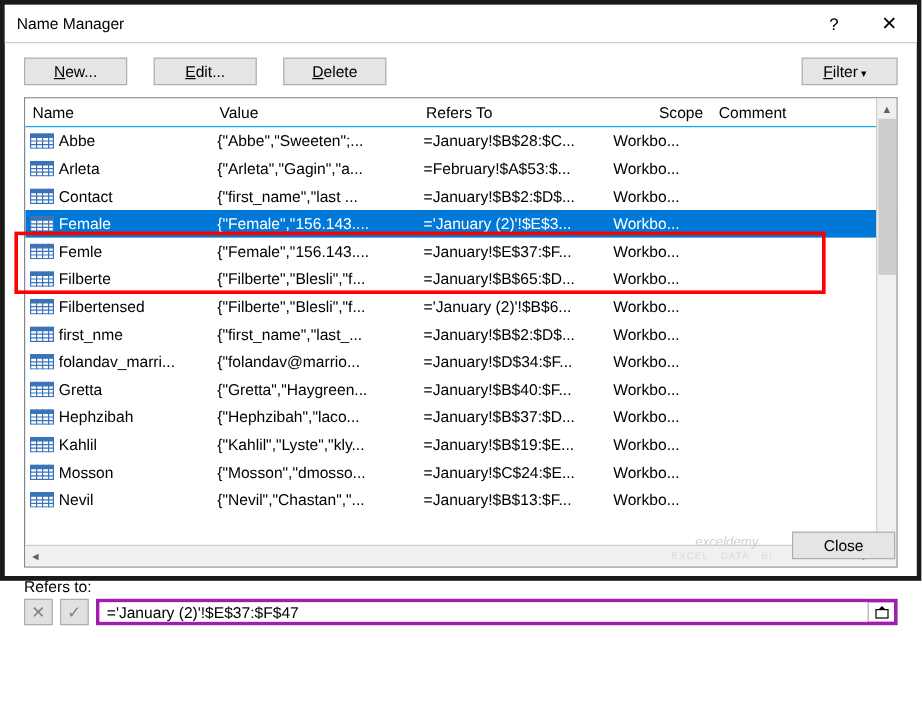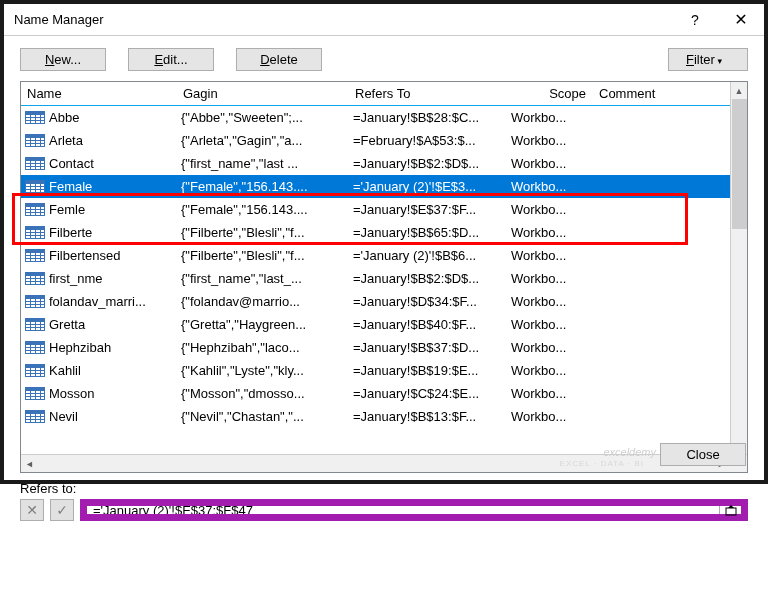--- a/index.html
+++ b/index.html
@@ -47,27 +47,27 @@
 .vscroll .thumb { position: absolute; top: 17px; width: 15px; left: 1px; background: #cdcdcd; height: 130px; }
 .hscroll { position: absolute; left: 0; right: 0; bottom: 0; height: 18px; background: #f0f0f0; border-top: 1px solid #cdcdcd; display: flex; }
 .hscroll .arrow { width: 17px; display: flex; align-items: center; justify-content: center; font-size: 9px; color: #606060; }
 .hscroll .track { flex: 1; position: relative; }
 .hscroll .corner { width: 17px; }
 
 .refers-section { margin: 8px 16px 0; }
 .refers-label { font-size: 13px; margin-bottom: 3px; display: block; }
 .refers-row { display: flex; align-items: center; gap: 6px; }
 .refers-btn { width: 24px; height: 22px; border: 1px solid #adadad; background: #e1e1e1; display: flex; align-items: center; justify-content: center; font-size: 14px; color: #808080; }
-.refers-input-wrap { flex: 1; display: flex; border: 7px solid #a21caf; height: 22px; }
+.refers-input-wrap { flex: 1; display: flex; border: 3px solid #a21caf; height: 22px; }
 .refers-input { flex: 1; padding: 2px 6px; border: none; font-size: 13px; outline: none; }
 .refers-picker { width: 22px; border-left: 1px solid #adadad; display: flex; align-items: center; justify-content: center; }
 
 .footer { position: absolute; bottom: 14px; right: 18px; display: flex; align-items: center; gap: 20px; }
 .btn-close { min-width: 86px; }
-.watermark { font-size: 11px; color: #cfcfcf; font-style: italic; position: absolute; right: 108px; bottom: 22px; }
+.watermark { font-size: 11px; color: #cfcfcf; font-style: italic; position: absolute; right: 132px; bottom: 22px; }
 .watermark-sub { font-size: 8px; color: #d8d8d8; letter-spacing: 1px; position: absolute; right: 120px; bottom: 12px; }
 </style>
 </head>
 <body>
 
 <div class="outer-border">
 
   <div class="titlebar">
     <span class="titlebar-text">Name Manager</span>
     <div class="titlebar-btn">?</div>
@@ -78,21 +78,21 @@
     <div class="btn"><span class="u">N</span><span></span>ew...</div>
     <div class="btn"><span class="u">E</span>dit...</div>
     <div class="btn"><span class="u">D</span>elete</div>
     <div class="spacer"></div>
     <div class="btn btn-filter"><span class="u">F</span>ilter</div>
   </div>
 
   <div class="list-container">
     <div class="list-header">
       <div class="col col-name">Name</div>
-      <div class="col col-value">Gagin</div>
+      <div class="col col-value">Value</div>
       <div class="col col-refers">Refers To</div>
       <div class="col col-scope">Scope</div>
       <div class="col col-comment">Comment</div>
     </div>
     <div class="list-body" id="list-body">
         <div class="row">
           <div class="cell cell-name">
             <span class="icon-grid">
               <svg width="20" height="13" viewBox="0 0 20 13">
                 <rect x="0.5" y="0.5" width="19" height="12" fill="#fff" stroke="#3b73b9"></rect>

